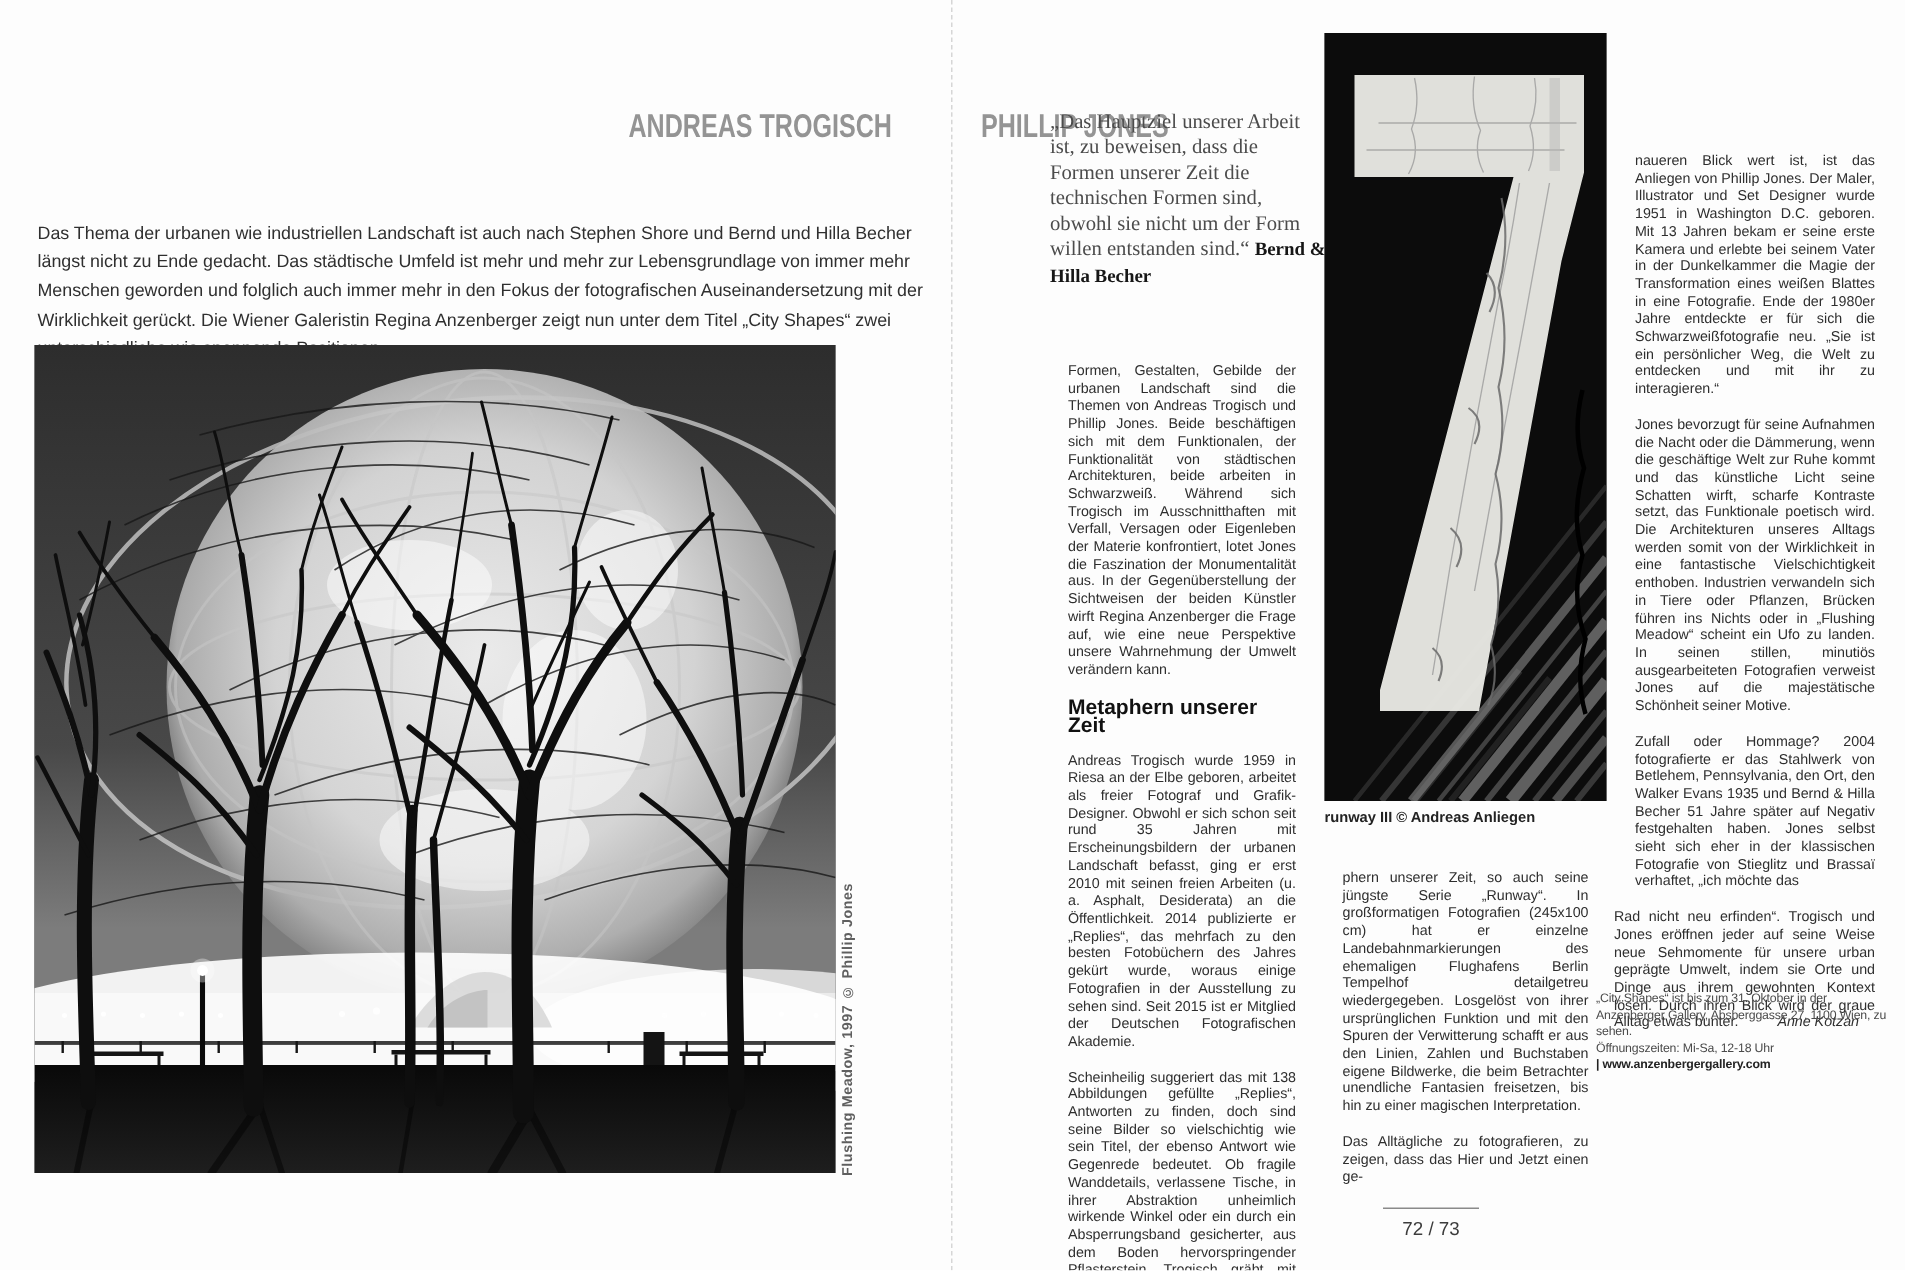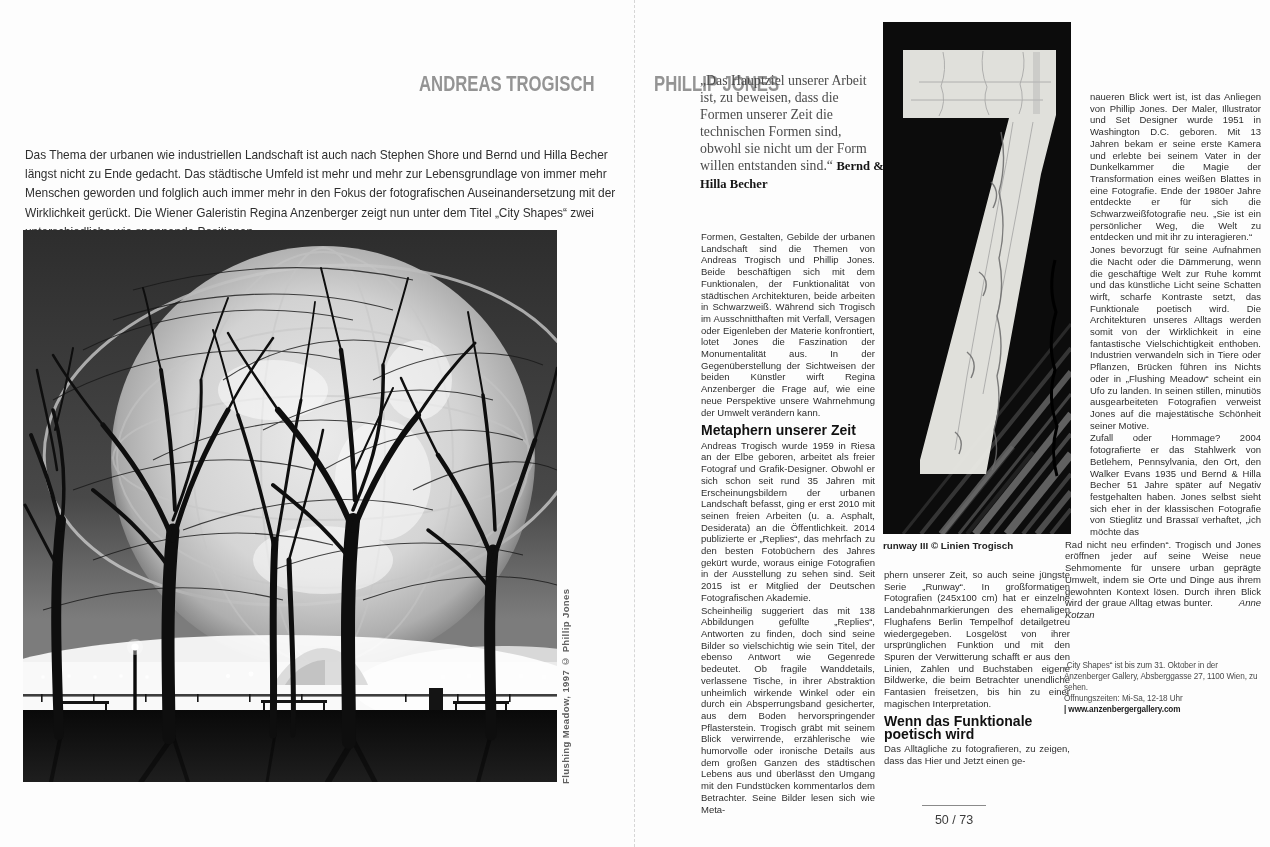--- a/index.html
+++ b/index.html
@@ -23,21 +23,21 @@
     font-size:22px;line-height:23px;font-weight:bold;color:#949494;letter-spacing:0;
   }
   #intro{left:25px;top:134px;width:614px;font-size:11.9px;line-height:19.3px;color:#2f2f2f;}
   #photo-left{left:23px;top:230px;width:534px;height:552px;background:#222;}
   #caption-left{
     left:560px;top:572px;height:212px;
     writing-mode:vertical-rl;transform:rotate(180deg);
     font-size:9.5px;font-weight:bold;color:#5f5f5f;letter-spacing:.4px;white-space:nowrap;
   }
   
-  .bodycol p{margin:1px;text-align:justify;font-size:9.5px;line-height:11.7px;color:#2e2e2e;}
+  .bodycol p{margin:12px;text-align:justify;font-size:9.5px;line-height:11.7px;color:#2e2e2e;}
   .bodycol .heading{font-weight:bold;font-size:14px;line-height:12.5px;color:#111;
     margin-top:6px;margin-bottom:3px;text-align:left;white-space:pre-line;}
   #quote{left:700px;top:58px;width:184px;font-size:13.8px;line-height:17px;color:#4c4c4c;font-family:Liberation Serif, serif;}
   #quote .attr{font-weight:bold;color:#161616;font-size:12.6px;}
   #col2{left:700px;top:230px;width:176px;}
   #photo-seven{left:883px;top:22px;width:188px;height:512px;background:#0d0d0d;}
   #caption-seven{left:883px;top:540px;width:188px;font-size:9.8px;font-weight:bold;color:#222;}
   #col3{left:883px;top:568px;width:188px;}
   #col4{left:1064px;top:90px;width:198px;}
   #col4 p.narrow{margin-left:26px;}
@@ -282,41 +282,39 @@
       </g>
       <rect x="150" y="30" width="7" height="62" fill="#b8b8b8" opacity="0.5"></rect>
 
       <path d="M172,238 q-7,28 1,52 q-9,32 -1,58 q-8,28 2,56 q-7,26 0,50" fill="none" stroke="#000000" stroke-width="3"></path>
 
       <line x1="60" y1="512" x2="130" y2="425" stroke="#888888" stroke-width="5" opacity="0.25"></line>
       <line x1="84" y1="512" x2="150" y2="430" stroke="#777777" stroke-width="4" opacity="0.2"></line>
     </svg>
   </div>
 
-  <div id="caption-seven" class="abs">runway III © Linien Trogisch</div>
+  <div id="caption-seven" class="abs">runway III © Andreas Anliegen</div>
 
   <div id="col3" class="abs bodycol">
     <p>phern unserer Zeit, so auch seine jüngste Serie „Runway“. In großformatigen Fotografien (245x100 cm) hat er einzelne Landebahnmarkierungen des ehemaligen Flughafens Berlin Tempelhof detailgetreu wiedergegeben. Losgelöst von ihrer ursprünglichen Funktion und mit den Spuren der Verwitterung schafft er aus den Linien, Zahlen und Buchstaben eigene Bildwerke, die beim Betrachter unendliche Fantasien freisetzen, bis hin zu einer magischen Interpretation.</p>
-    <p class="heading">Wenn das Funktionale
-poetisch wird</p>
     <p>Das Alltägliche zu fotografieren, zu zeigen, dass das Hier und Jetzt einen ge-</p>
   </div>
 
   <div id="col4" class="abs bodycol">
     <p class="narrow">naueren Blick wert ist, ist das Anliegen von Phillip Jones. Der Maler, Illustrator und Set Designer wurde 1951 in Washington D.C. geboren. Mit 13 Jahren bekam er seine erste Kamera und erlebte bei seinem Vater in der Dunkelkammer die Magie der Transformation eines weißen Blattes in eine Fotografie. Ende der 1980er Jahre entdeckte er für sich die Schwarzweißfotografie neu. „Sie ist ein persönlicher Weg, die Welt zu entdecken und mit ihr zu interagieren.“</p>
     <p class="narrow">Jones bevorzugt für seine Aufnahmen die Nacht oder die Dämmerung, wenn die geschäftige Welt zur Ruhe kommt und das künstliche Licht seine Schatten wirft, scharfe Kontraste setzt, das Funktionale poetisch wird. Die Architekturen unseres Alltags werden somit von der Wirklichkeit in eine fantastische Vielschichtigkeit enthoben. Industrien verwandeln sich in Tiere oder Pflanzen, Brücken führen ins Nichts oder in „Flushing Meadow“ scheint ein Ufo zu landen. In seinen stillen, minutiös ausgearbeiteten Fotografien verweist Jones auf die majestätische Schönheit seiner Motive.</p>
     <p class="narrow">Zufall oder Hommage? 2004 fotografierte er das Stahlwerk von Betlehem, Pennsylvania, den Ort, den Walker Evans 1935 und Bernd &amp; Hilla Becher 51 Jahre später auf Negativ festgehalten haben. Jones selbst sieht sich eher in der klassischen Fotografie von Stieglitz und Brassaï verhaftet, „ich möchte das</p>
     <p><span>Rad nicht neu erfinden“. Trogisch und Jones eröffnen jeder auf seine Weise neue Sehmomente für unsere urban geprägte Umwelt, indem sie Orte und Dinge aus ihrem gewohnten Kontext lösen. Durch ihren Blick wird der graue Alltag etwas bunter.</span><span class="author">Anne Kotzan</span></p>
   </div>
 
   <div id="infobox" class="abs">
     <p>„City Shapes“ ist bis zum 31. Oktober in der
 Anzenberger Gallery, Absberggasse 27, 1100 Wien, zu sehen.
 Öffnungszeiten: Mi-Sa, 12-18 Uhr</p>
     <p class="web">| www.anzenbergergallery.com</p>
   </div>
 
   <div id="pagenum" class="abs">
     <span class="rule"></span>
-    <span class="num">50 / 73</span>
+    <span class="num">72 / 73</span>
   </div>
 
 </div>
 
 </body></html>

